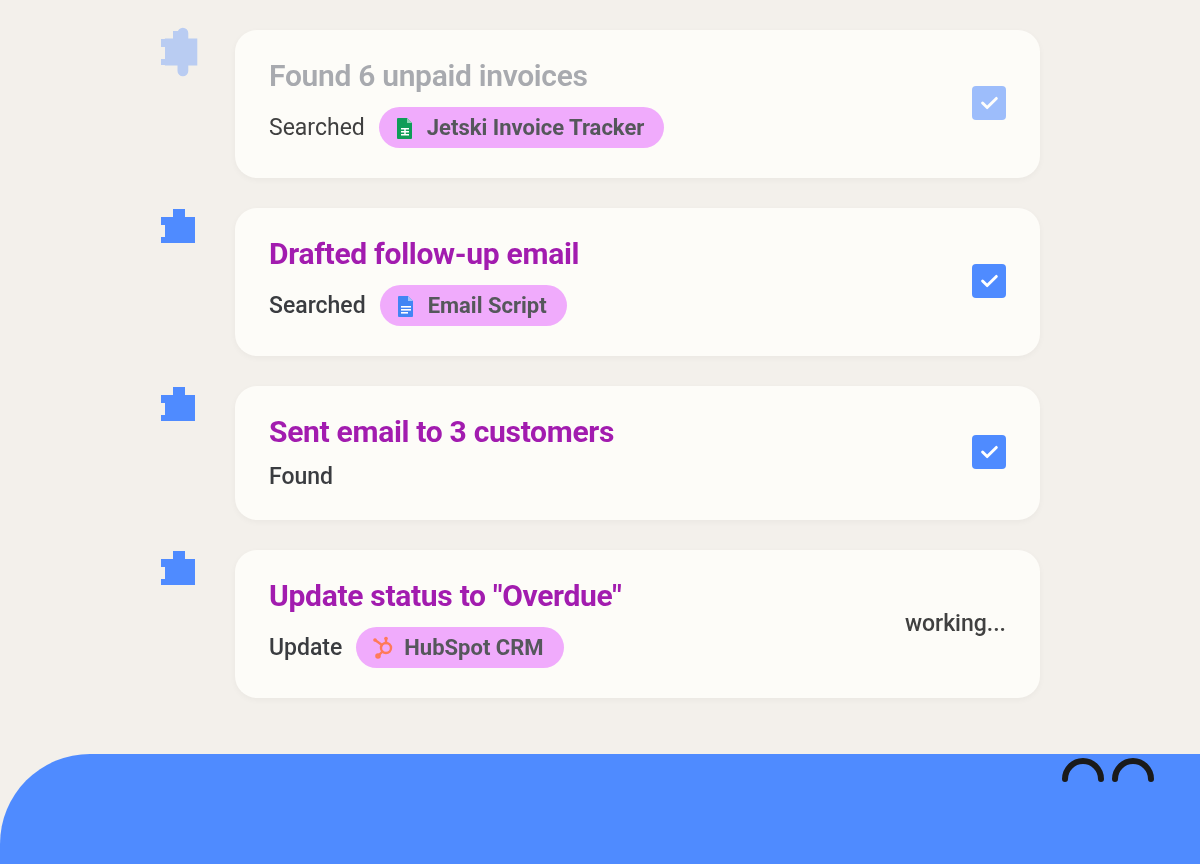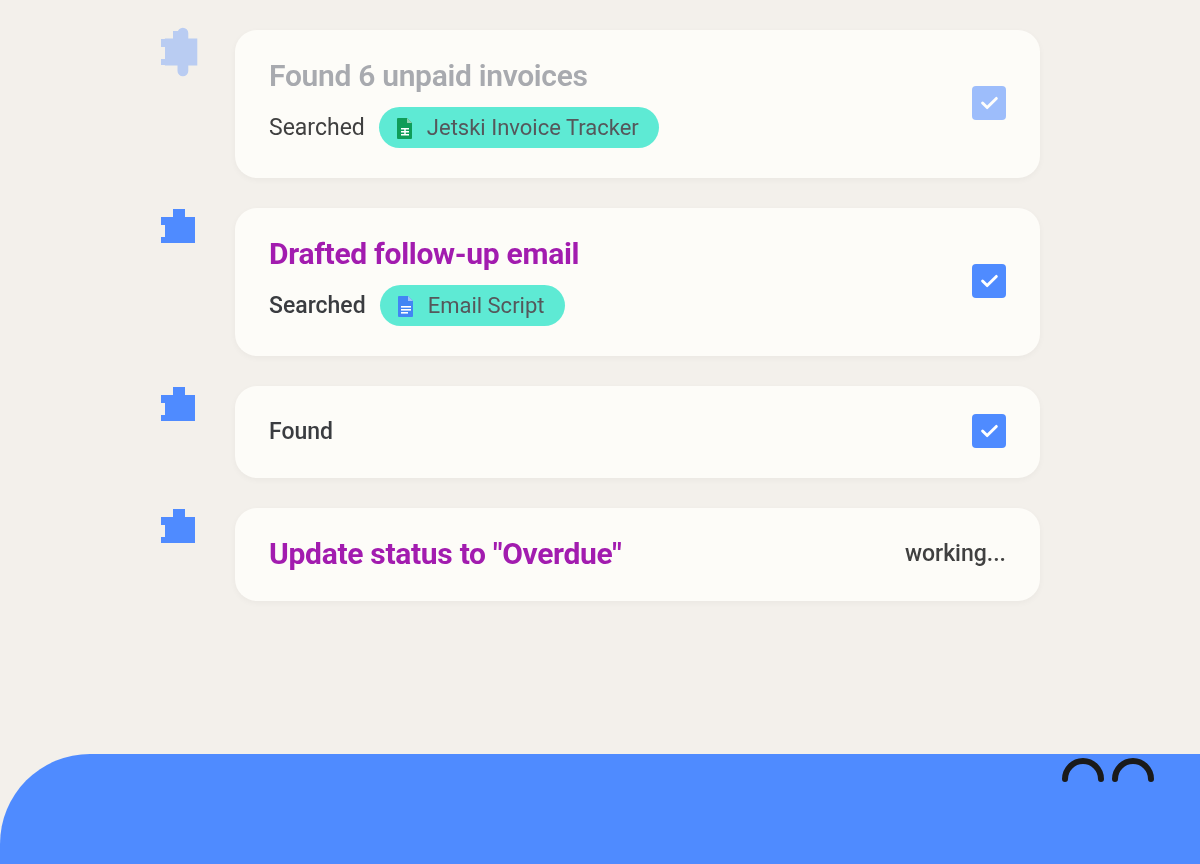--- a/index.html
+++ b/index.html
@@ -79,26 +79,26 @@
     font-size: 23px;
     color: #3a3c40;
     font-weight: 500;
   }
   .faded .action { color: #404040; font-weight: 400; }
 
   .pill {
     display: inline-flex;
     align-items: center;
     gap: 10px;
-    background: #5eead4;
+    background: #f0abfc;
     border-radius: 999px;
     padding: 8px 20px 8px 14px;
     font-size: 22px;
     color: #55575b;
-    font-weight: 400;
+    font-weight: 700;
   }
   .pill .pi { width: 24px; height: 24px; display:inline-block; }
   .pill .pi svg { width:24px; height:24px; display:block; }
 
   .check {
     width: 34px;
     height: 34px;
     background: #4f8bff;
     border-radius: 4px;
     display:flex; align-items:center; justify-content:center;
@@ -197,20 +197,21 @@
   <div class="row">
     <div class="marker">
       <svg viewBox="0 0 52 52">
           <rect x="6" y="14" width="34" height="26" fill="#4f8bff"></rect>
           <rect x="0" y="22" width="10" height="12" fill="#f3f0eb"></rect>
           <rect x="18" y="6" width="12" height="10" fill="#4f8bff"></rect>
         </svg>
     </div>
     <div class="card">
       <div class="card-left">
+        <div class="title">Sent email to 3 customers</div>
         <div class="subrow">
           <span class="action">Found</span>
         </div>
       </div>
       <div class="check">
         <svg viewBox="0 0 24 24">
             <path fill="none" stroke="#fff" stroke-width="3.2" stroke-linecap="round" stroke-linejoin="round" d="M5 12l5 5L20 7"></path>
           </svg>
       </div>
     </div>
@@ -220,18 +221,35 @@
     <div class="marker">
       <svg viewBox="0 0 52 52">
           <rect x="6" y="14" width="34" height="26" fill="#4f8bff"></rect>
           <rect x="0" y="22" width="10" height="12" fill="#f3f0eb"></rect>
           <rect x="18" y="6" width="12" height="10" fill="#4f8bff"></rect>
         </svg>
     </div>
     <div class="card">
       <div class="card-left">
         <div class="title">Update status to "Overdue"</div>
+        <div class="subrow">
+          <span class="action">Update</span>
+          <span class="pill">
+            <span class="pi">
+              <svg viewBox="0 0 24 24">
+                  <circle cx="16" cy="12" r="5" fill="none" stroke="#ff7a59" stroke-width="2.4"></circle>
+                  <line x1="16" y1="7" x2="16" y2="2.5" stroke="#ff7a59" stroke-width="2.4" stroke-linecap="round"></line>
+                  <circle cx="16" cy="2.5" r="1.8" fill="#ff7a59"></circle>
+                  <line x1="12" y1="9" x2="5" y2="4" stroke="#ff7a59" stroke-width="2.4" stroke-linecap="round"></line>
+                  <circle cx="5" cy="4" r="1.8" fill="#ff7a59"></circle>
+                  <line x1="12.5" y1="15.5" x2="8" y2="20" stroke="#ff7a59" stroke-width="2.4" stroke-linecap="round"></line>
+                  <circle cx="8" cy="20" r="1.8" fill="none" stroke="#ff7a59" stroke-width="2"></circle>
+                </svg>
+            </span>
+            <span>HubSpot CRM</span>
+          </span>
+        </div>
       </div>
       <div class="working-label">working...</div>
     </div>
   </div>
 
 </div>
 
 </body></html>

